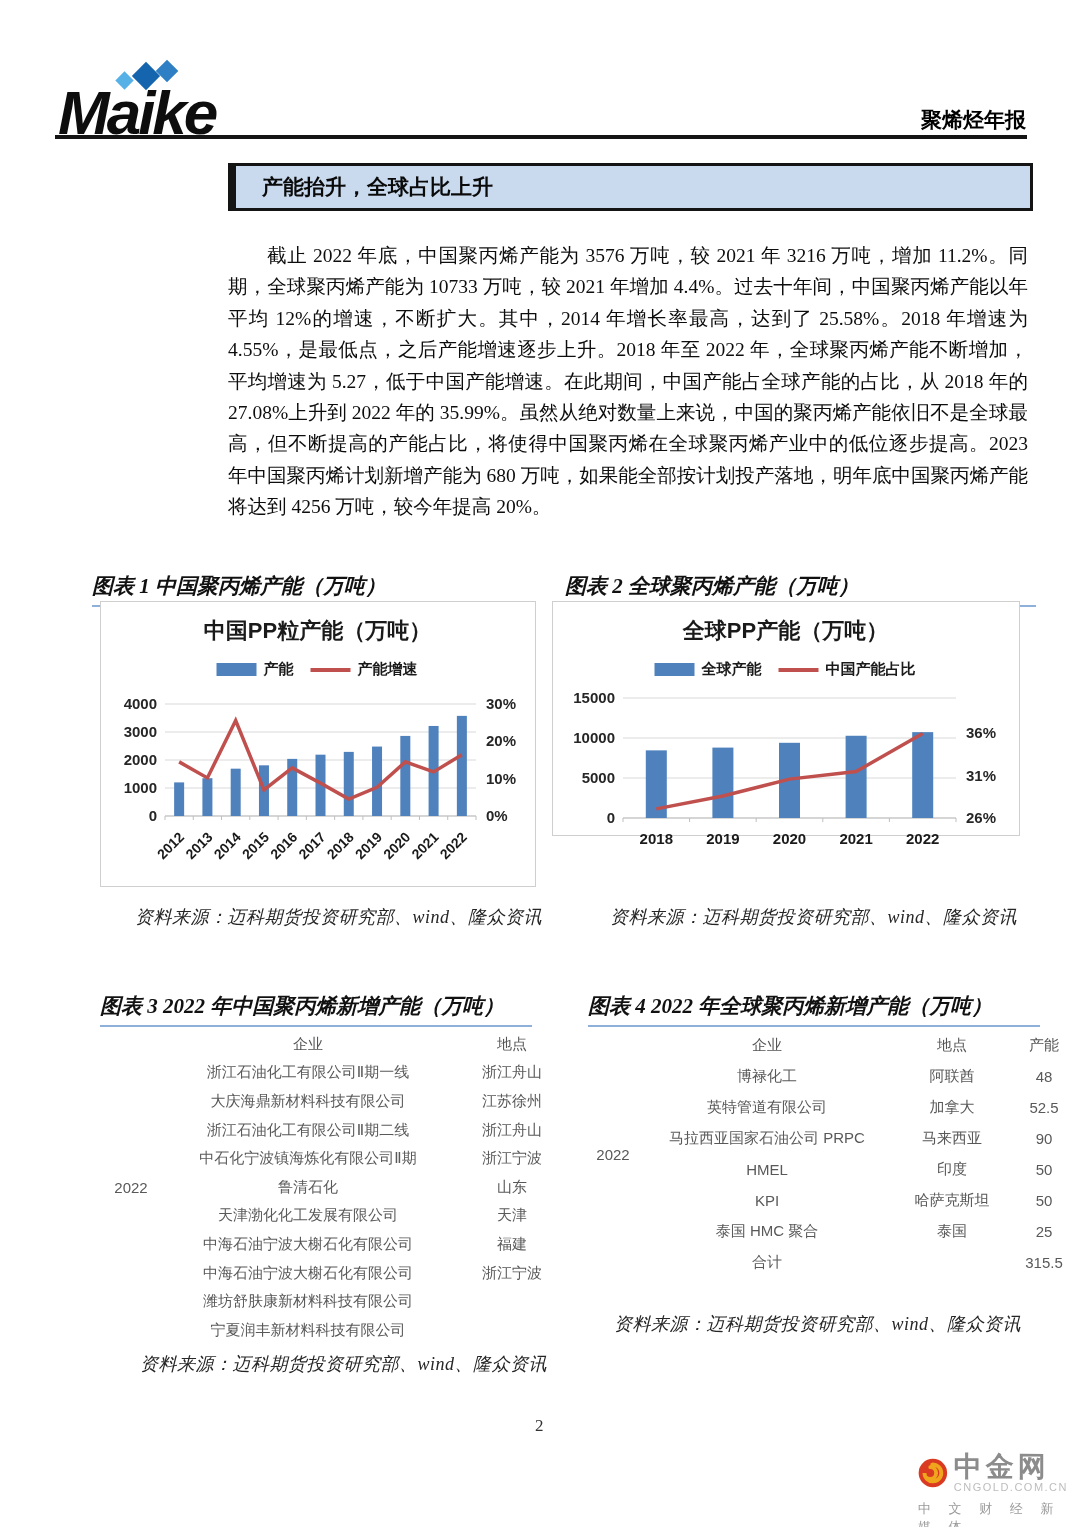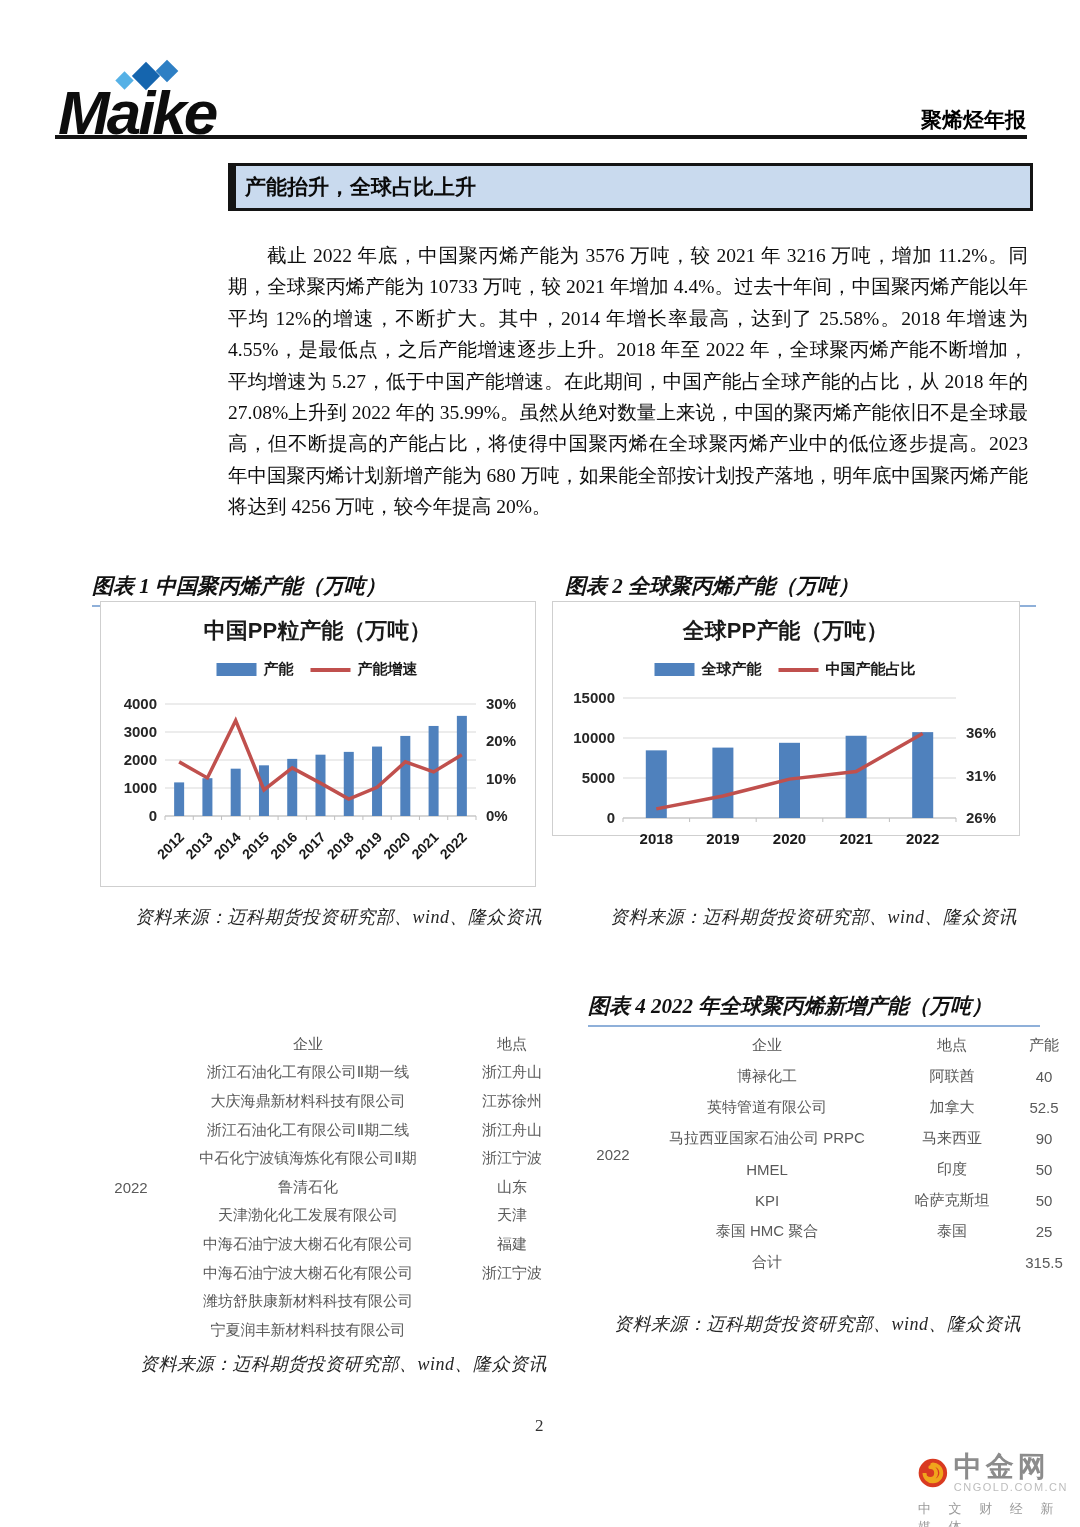--- a/index.html
+++ b/index.html
@@ -9,21 +9,21 @@
 
   
   .maike-text{font-family:"Liberation Sans",sans-serif;font-weight:bold;font-style:italic;
               font-size:62px;color:#0d0d0d;letter-spacing:-3px;line-height:1;}
   .diamond{position:absolute;transform:rotate(45deg);}
   .report-title{font-family:"Liberation Serif",serif;font-weight:bold;font-size:21px;color:#000;}
   .header-rule{background:#141414;height:4px;}
 
   
   .banner{background:#c9daee;border:3px solid #141414;border-left:8px solid #141414;
-          display:flex;align-items:center;padding-left:9px;box-sizing:border-box;}
+          display:flex;align-items:center;padding-left:26px;box-sizing:border-box;}
   .banner span{font-weight:bold;font-size:21px;color:#0a0a0a;font-family:"Liberation Sans",sans-serif;}
 
   
   .body-par{font-family:"Liberation Serif",serif;font-size:19.5px;line-height:31.4px;color:#0d0d0d;
             text-align:justify;text-indent:2em;}
 
   
   .figcap{font-family:"Liberation Serif",serif;font-style:italic;font-weight:bold;font-size:21px;
           color:#111;border-bottom:2.5px solid #8fb0d9;padding-bottom:5px;box-sizing:border-box;}
 
@@ -167,20 +167,21 @@
         <text x="169.89999999999998" y="242" text-anchor="middle" font-size="15" font-weight="bold" fill="#1a1a1a">2019</text>
         <text x="236.5" y="242" text-anchor="middle" font-size="15" font-weight="bold" fill="#1a1a1a">2020</text>
         <text x="303.09999999999997" y="242" text-anchor="middle" font-size="15" font-weight="bold" fill="#1a1a1a">2021</text>
         <text x="369.7" y="242" text-anchor="middle" font-size="15" font-weight="bold" fill="#1a1a1a">2022</text>
       </svg>
   </div>
 
   <div class="abs source" style="left:135px;top:905px;">资料来源：迈科期货投资研究部、wind、隆众资讯</div>
   <div class="abs source" style="left:610px;top:905px;">资料来源：迈科期货投资研究部、wind、隆众资讯</div>
 
+  <div class="abs figcap" style="left:100px;top:992px;width:432px;">图表 3 2022 年中国聚丙烯新增产能（万吨）</div>
   <div class="abs figcap" style="left:588px;top:992px;width:452px;">图表 4 2022 年全球聚丙烯新增产能（万吨）</div>
 
   <div class="abs tbl" style="left:100px;top:1030px;width:470px;">
     <div class="ycol">2022</div>
     <div class="grid grid3 g3">
       <div class="cell hcell">企业</div>
       <div class="cell hcell">地点</div>
       <div class="cell">浙江石油化工有限公司Ⅱ期一线</div>
       <div class="cell">浙江舟山</div>
       <div class="cell">大庆海鼎新材料科技有限公司</div>
@@ -206,21 +207,21 @@
   <div class="abs source" style="left:140px;top:1352px;">资料来源：迈科期货投资研究部、wind、隆众资讯</div>
 
   <div class="abs tbl" style="left:588px;top:1030px;width:452px;">
     <div class="ycol" style="flex:0 0 50px;">2022</div>
     <div class="grid grid4 g4">
       <div class="cell hcell">企业</div>
       <div class="cell hcell">地点</div>
       <div class="cell hcell">产能</div>
       <div class="cell">博禄化工</div>
       <div class="cell">阿联酋</div>
-      <div class="cell">40</div>
+      <div class="cell">48</div>
       <div class="cell">英特管道有限公司</div>
       <div class="cell">加拿大</div>
       <div class="cell">52.5</div>
       <div class="cell">马拉西亚国家石油公司  PRPC</div>
       <div class="cell">马来西亚</div>
       <div class="cell">90</div>
       <div class="cell">HMEL</div>
       <div class="cell">印度</div>
       <div class="cell">50</div>
       <div class="cell">KPI</div>

